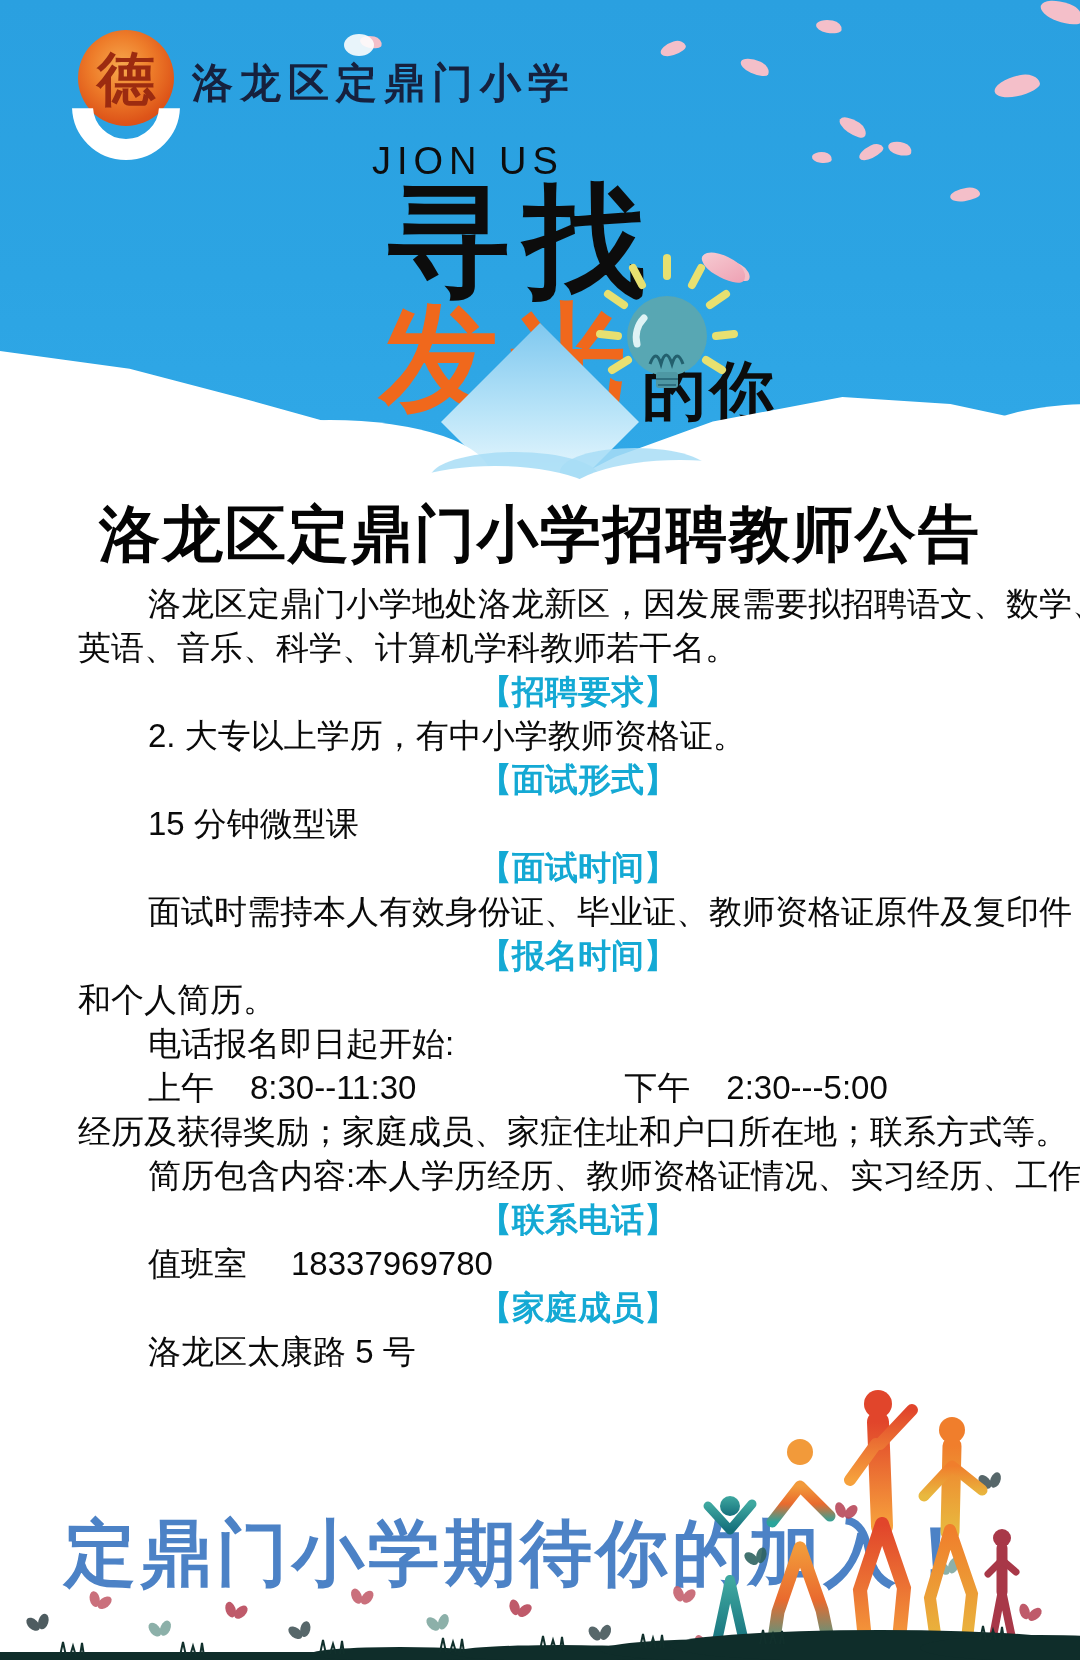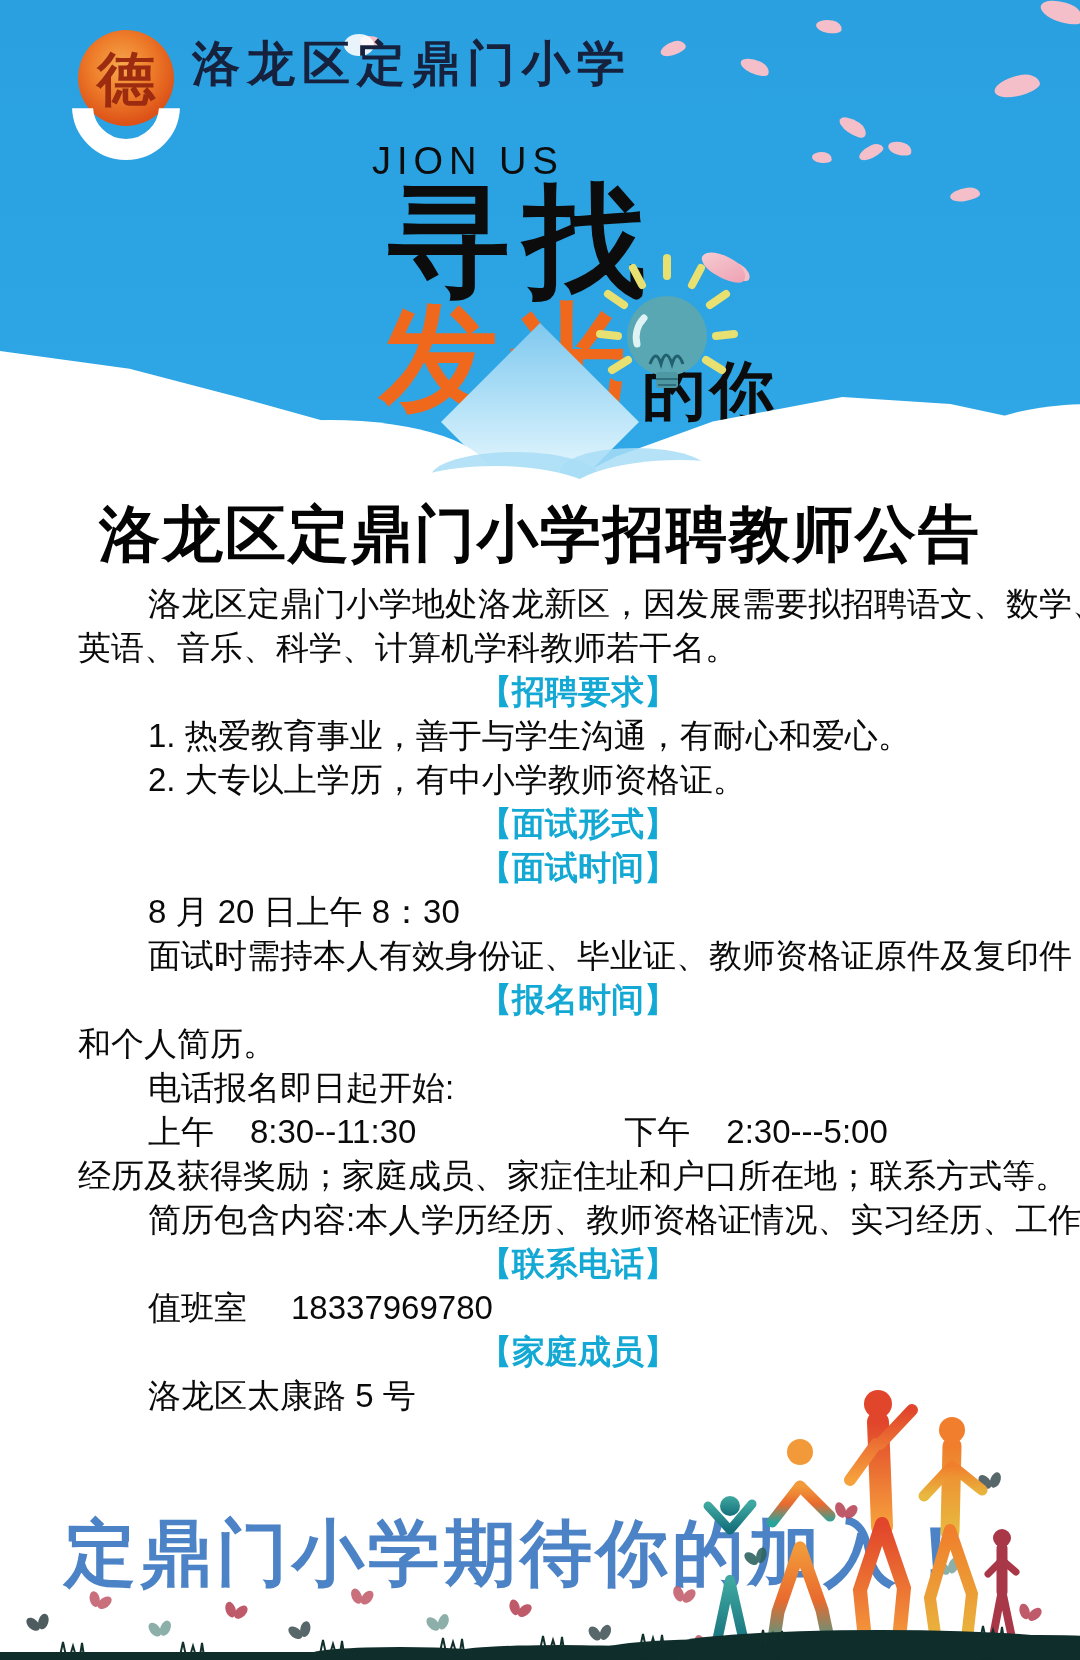--- a/index.html
+++ b/index.html
@@ -17,22 +17,22 @@
   .logo { position:absolute; left:64px; top:26px; width:140px; height:150px; }
   .logo-circle { position:absolute; left:14px; top:4px; width:96px; height:96px; border-radius:50%;
     background:radial-gradient(circle at 45% 38%, #F6A94E 0%, #EE7D2A 38%, #DE5519 70%, #CE3E16 100%); }
   .logo-char { position:absolute; left:14px; top:6px; width:96px; height:96px;
     display:flex; align-items:center; justify-content:center;
     font-family:"Liberation Serif", serif; font-size:58px; font-weight:bold; color:#9C2B10; }
   .logo-arc { position:absolute; left:8px; top:26px; width:108px; height:108px; border-radius:50%;
     border:21px solid #ffffff; box-sizing:border-box;
     clip-path:polygon(-5% 52%, 105% 52%, 105% 110%, -5% 110%); }
 
-  .school-name { position:absolute; left:192px; top:32px;
-    font-family:"Liberation Serif", serif; font-size:48px; font-weight:bold;
+  .school-name { position:absolute; left:192px; top:56px;
+    font-family:"Liberation Serif", serif; font-size:41px; font-weight:bold;
     color:#16213E; letter-spacing:7px; }
   .join-us { position:absolute; left:372px; top:140px;
     font-size:38px; font-weight:400; color:#0D0D0D; letter-spacing:6px; }
   .hero-find { position:absolute; left:388px; top:174px;
     font-size:122px; font-weight:700; color:#0C0C0C; letter-spacing:14px; line-height:1.1; }
   .hero-shine-row { position:absolute; left:380px; top:294px; white-space:nowrap; }
   .hero-shine { font-size:118px; font-weight:900; color:#F0681C; letter-spacing:10px; line-height:1.1;
     display:inline-block; }
   .hero-you { font-size:64px; font-weight:700; color:#0C0C0C; letter-spacing:4px;
     display:inline-block; position:relative; top:14px; left:6px; }
@@ -140,27 +140,26 @@
     <div class="puff" style="left:960px; top:404px; width:260px; height:96px;"></div>
   </div>
 
   <div class="ann-title">洛龙区定鼎门小学招聘教师公告</div>
 
   <div class="content">
     <div class="line ind">洛龙区定鼎门小学地处洛龙新区，因发展需要拟招聘语文、数学、</div>
     <div class="line">英语、音乐、科学、计算机学科教师若干名。</div>
 
     <div class="line ind heading">【招聘要求】</div>
-    <div class="line ind">1. 热爱教育事业，善于与学生沟通，有耐心和爱心。</div>
     <div class="line ind">2. 大专以上学历，有中小学教师资格证。</div>
 
     <div class="line ind heading">【面试形式】</div>
+    <div class="line ind">15 分钟微型课</div>
 
     <div class="line ind heading">【面试时间】</div>
-    <div class="line ind">8 月 20 日上午 8：30</div>
     <div class="line ind">面试时需持本人有效身份证、毕业证、教师资格证原件及复印件</div>
     <div class="line ind heading">【报名时间】</div>
 
     <div class="line">和个人简历。</div>
     <div class="line ind">电话报名即日起开始:</div>
     <div class="line ind">
       <span>上午</span><span class="gap-s"></span><span>8:30--11:30</span><span class="gap-l"></span><span>下午</span><span class="gap-s"></span><span>2:30---5:00</span>
     </div>
     <div class="line">经历及获得奖励；家庭成员、家症住址和户口所在地；联系方式等。</div>
     <div class="line ind">简历包含内容:本人学历经历、教师资格证情况、实习经历、工作</div>

